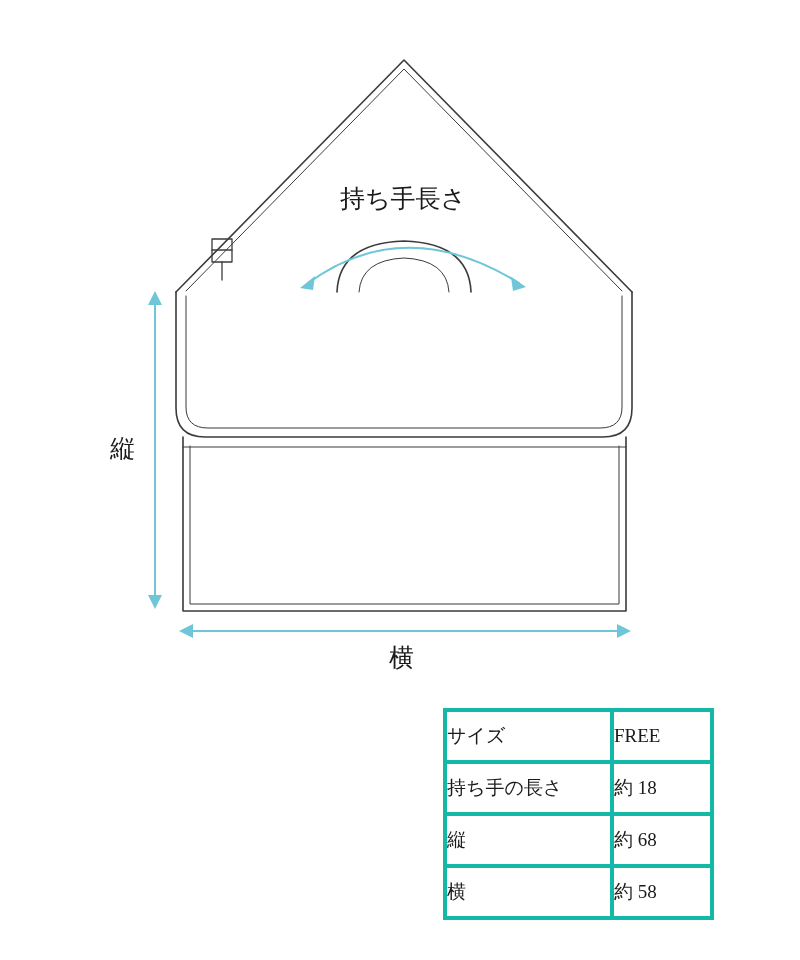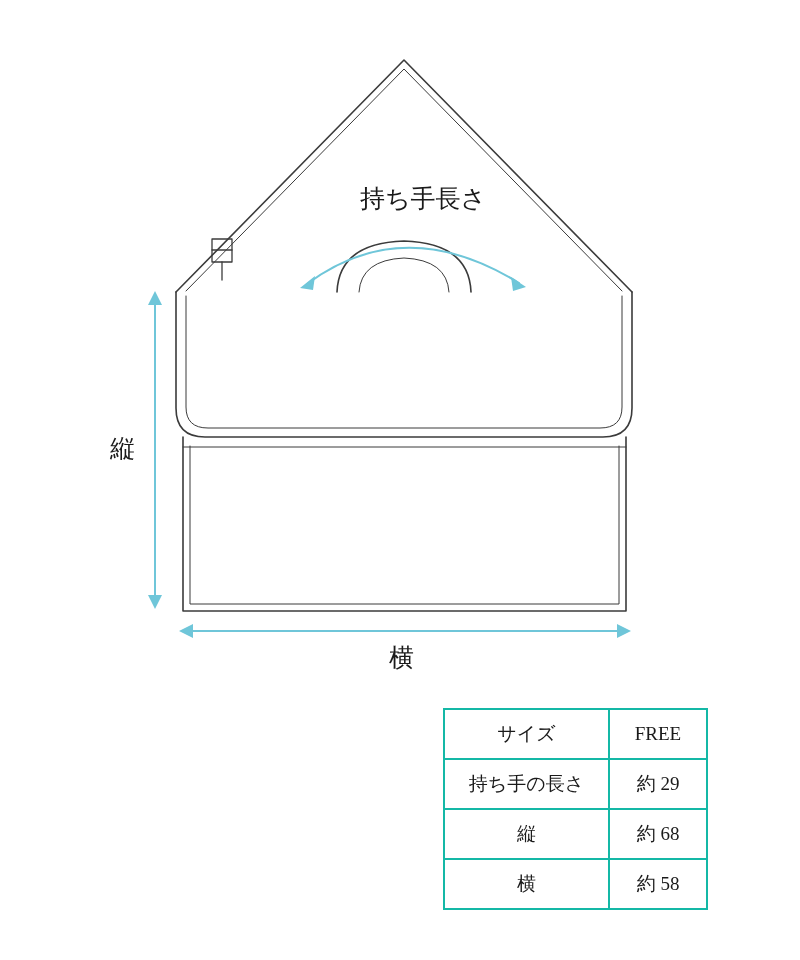--- a/index.html
+++ b/index.html
@@ -25,43 +25,42 @@
     width: 800px;
     height: 960px;
   }
   .label-text {
     position: absolute;
     font-size: 25px;
     color: #1a1a1a;
     white-space: nowrap;
   }
   #label-handle {
-    left: 360px;
+    left: 340px;
     top: 182px;
   }
   #label-height {
     left: 110px;
     top: 432px;
   }
   #label-width {
     left: 389px;
     top: 641px;
   }
   #size-table {
     position: absolute;
     left: 443px;
     top: 708px;
     width: 259px;
     border-collapse: collapse;
     table-layout: fixed;
   }
   #size-table td {
-    border: 2px solid #14b8a6;
+    border: 4px solid #14b8a6;
     height: 48px;
-    text-align: center;
     vertical-align: middle;
     font-size: 19px;
     color: #1a1a1a;
     padding: 0;
   }
   #size-table td.col-label {
     width: 163px;
   }
   #size-table td.col-value {
     width: 96px;
@@ -117,21 +116,21 @@
   <div class="label-text" id="label-width">横</div>
 
   <table id="size-table">
     <tbody>
       <tr>
         <td class="col-label">サイズ</td>
         <td class="col-value">FREE</td>
       </tr>
       <tr>
         <td class="col-label">持ち手の長さ</td>
-        <td class="col-value">約 29</td>
+        <td class="col-value">約 18</td>
       </tr>
       <tr>
         <td class="col-label">縦</td>
         <td class="col-value">約 68</td>
       </tr>
       <tr>
         <td class="col-label">横</td>
         <td class="col-value">約 58</td>
       </tr>
     </tbody>

